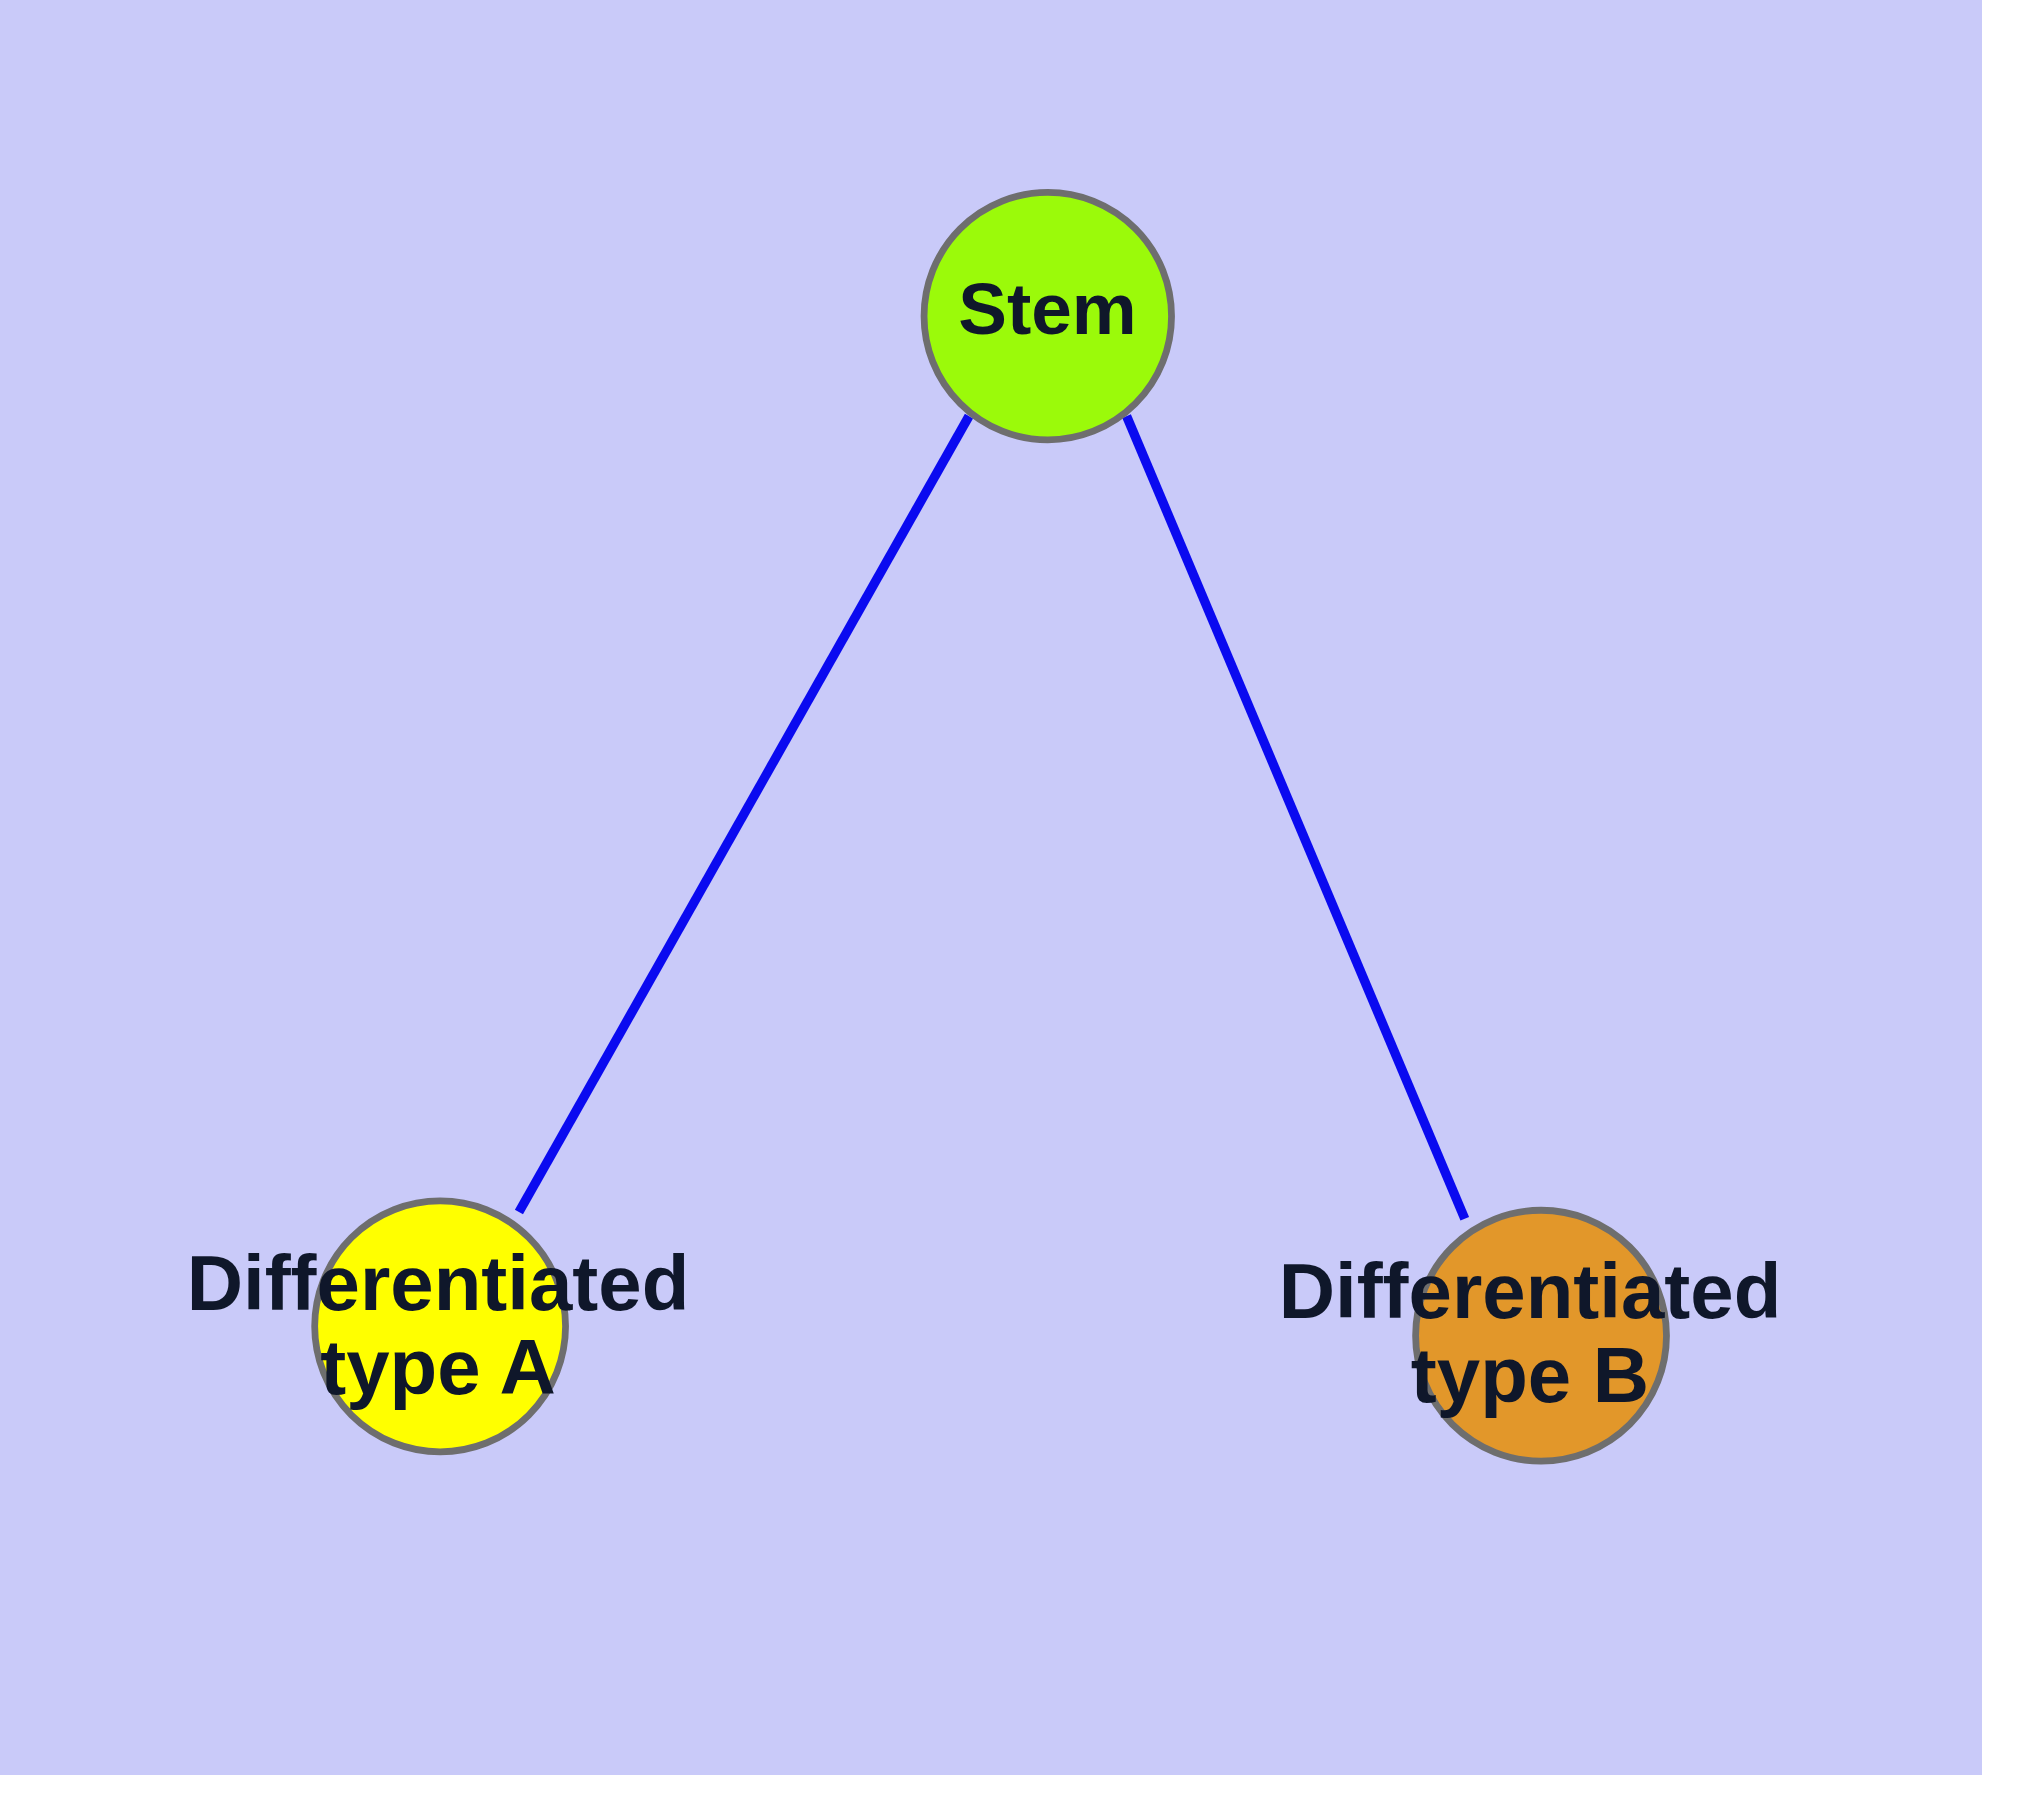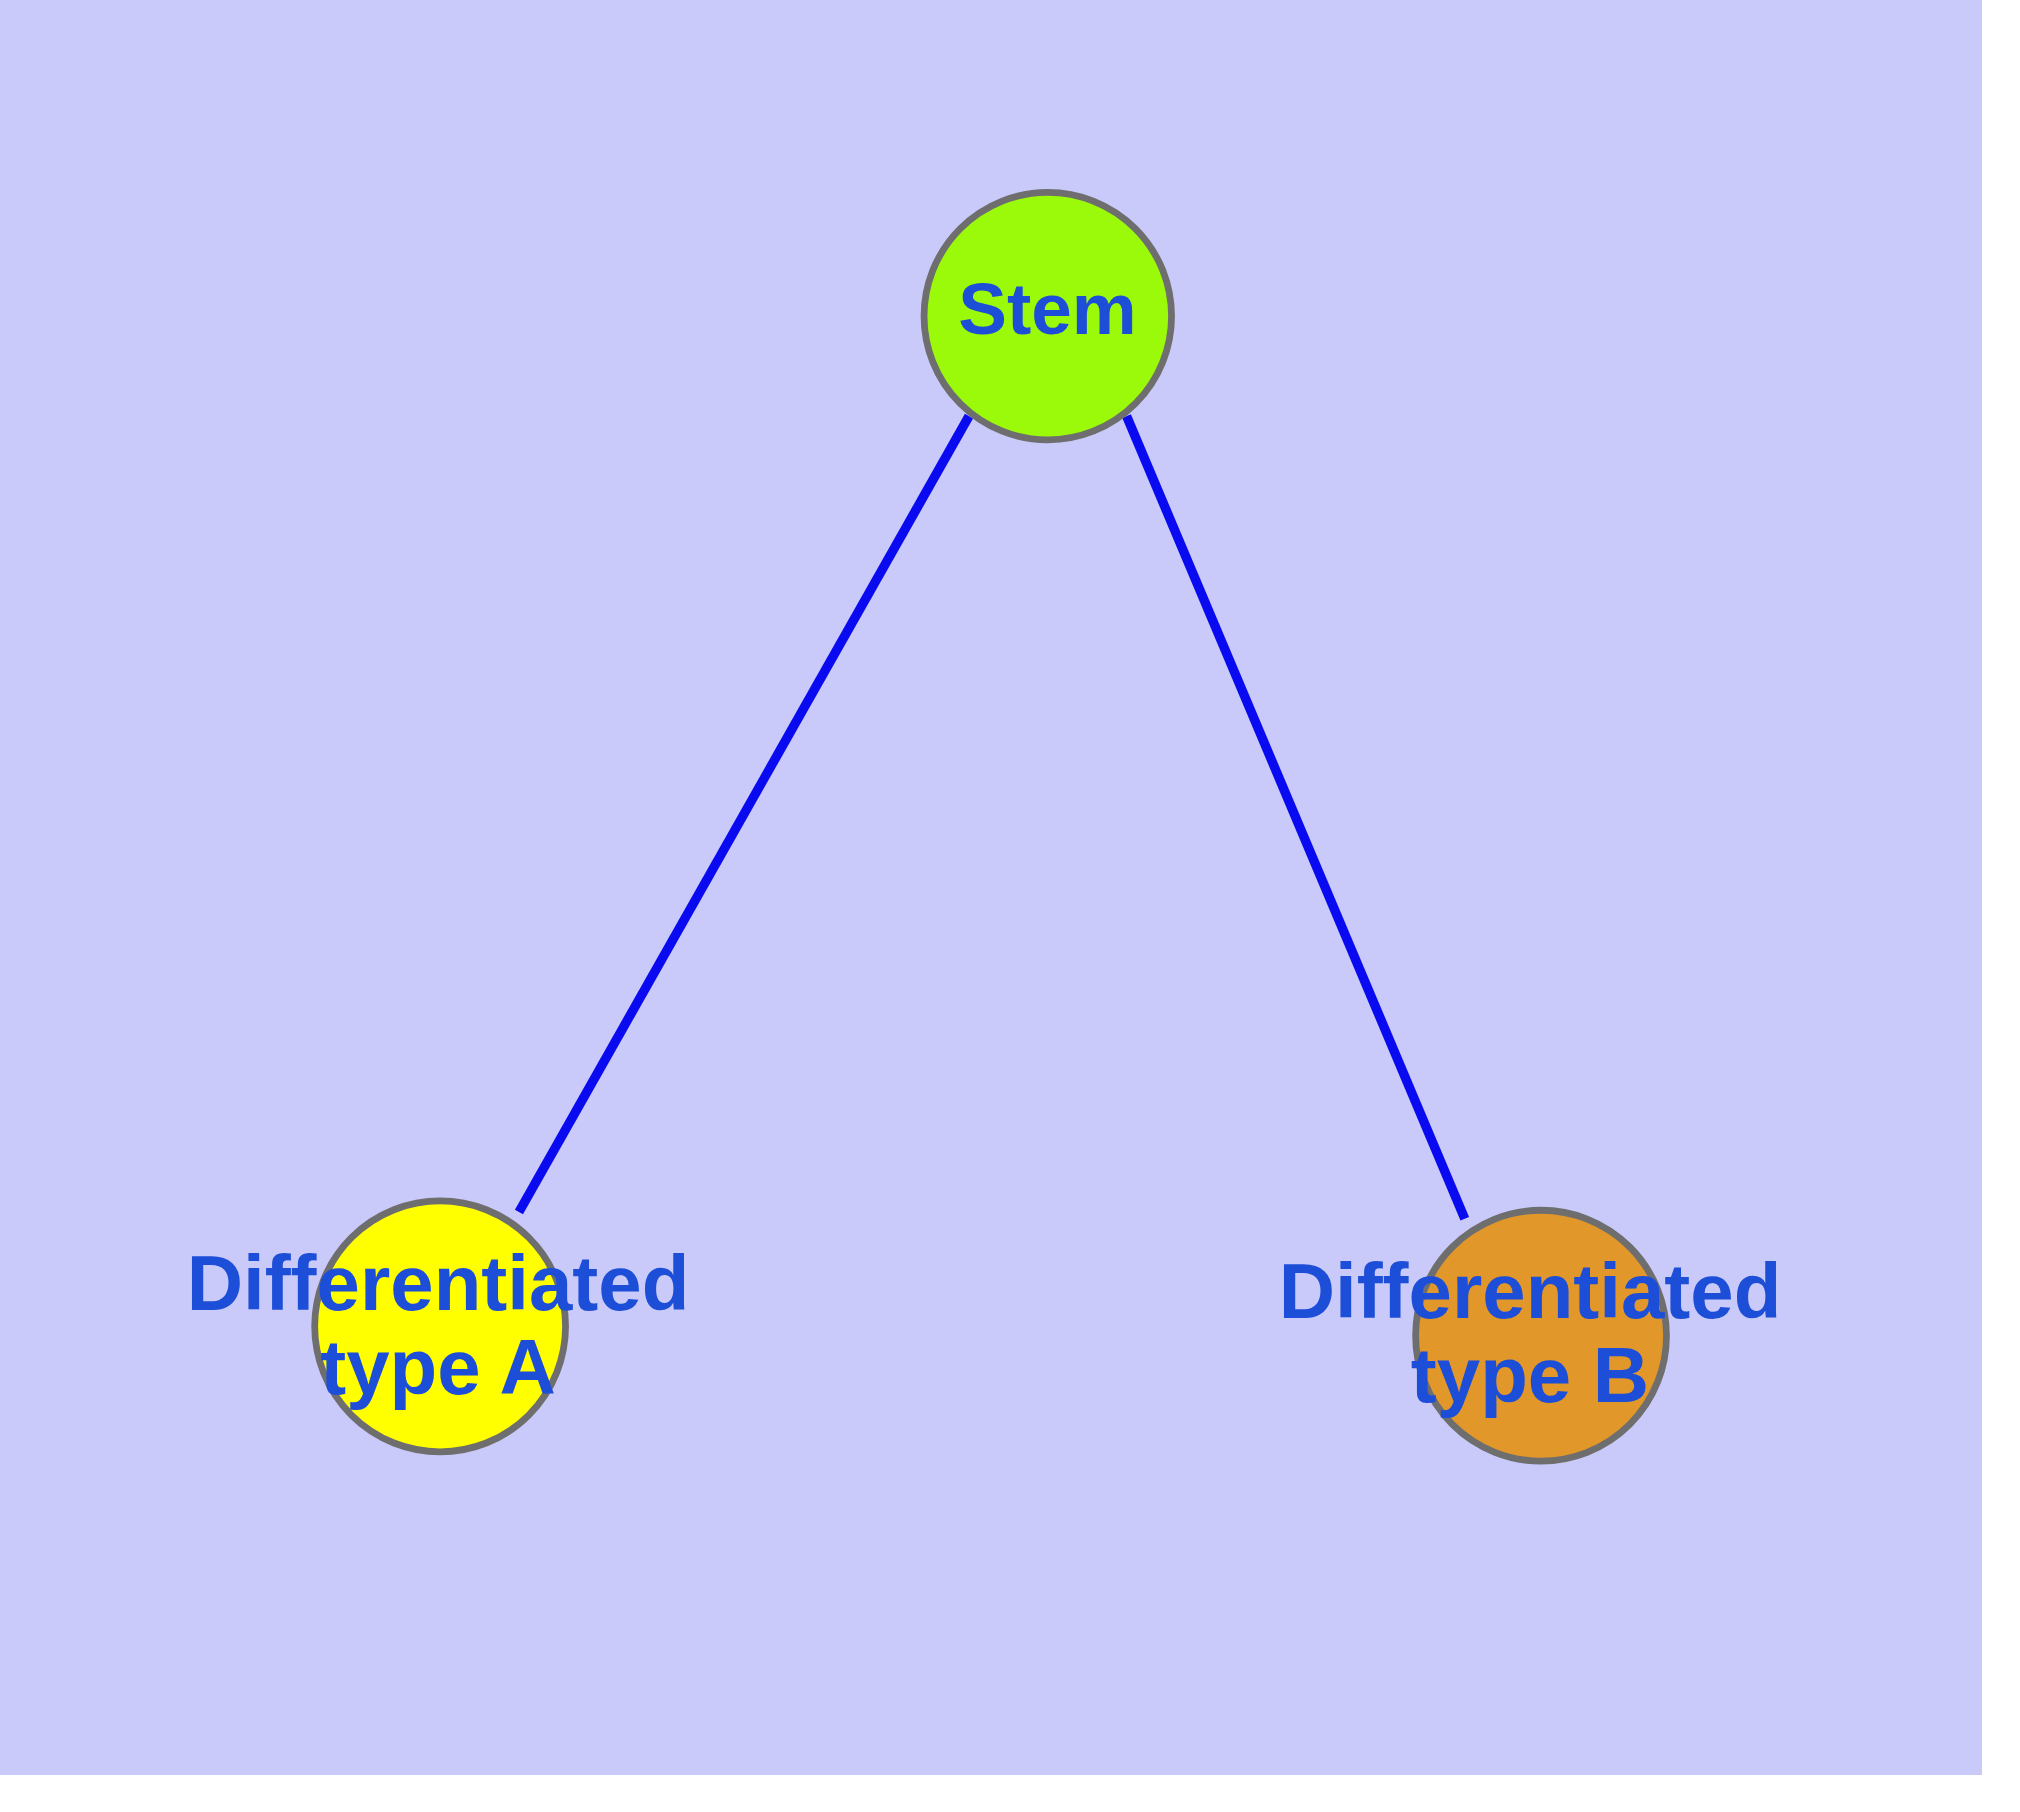--- a/index.html
+++ b/index.html
@@ -26,21 +26,21 @@
   #graph-svg {
     position: absolute;
     left: 0;
     top: 0;
     width: 2021px;
     height: 1812px;
   }
   .node-label {
     position: absolute;
     text-align: center;
-    color: #1d4ed8;
+    color: #0f172a;
     font-weight: bold;
     line-height: 1.08;
     white-space: pre-line;
     pointer-events: none;
     user-select: none;
   }
   #label-stem {
     font-size: 73px;
     left: 793px;
     top: 270px;

